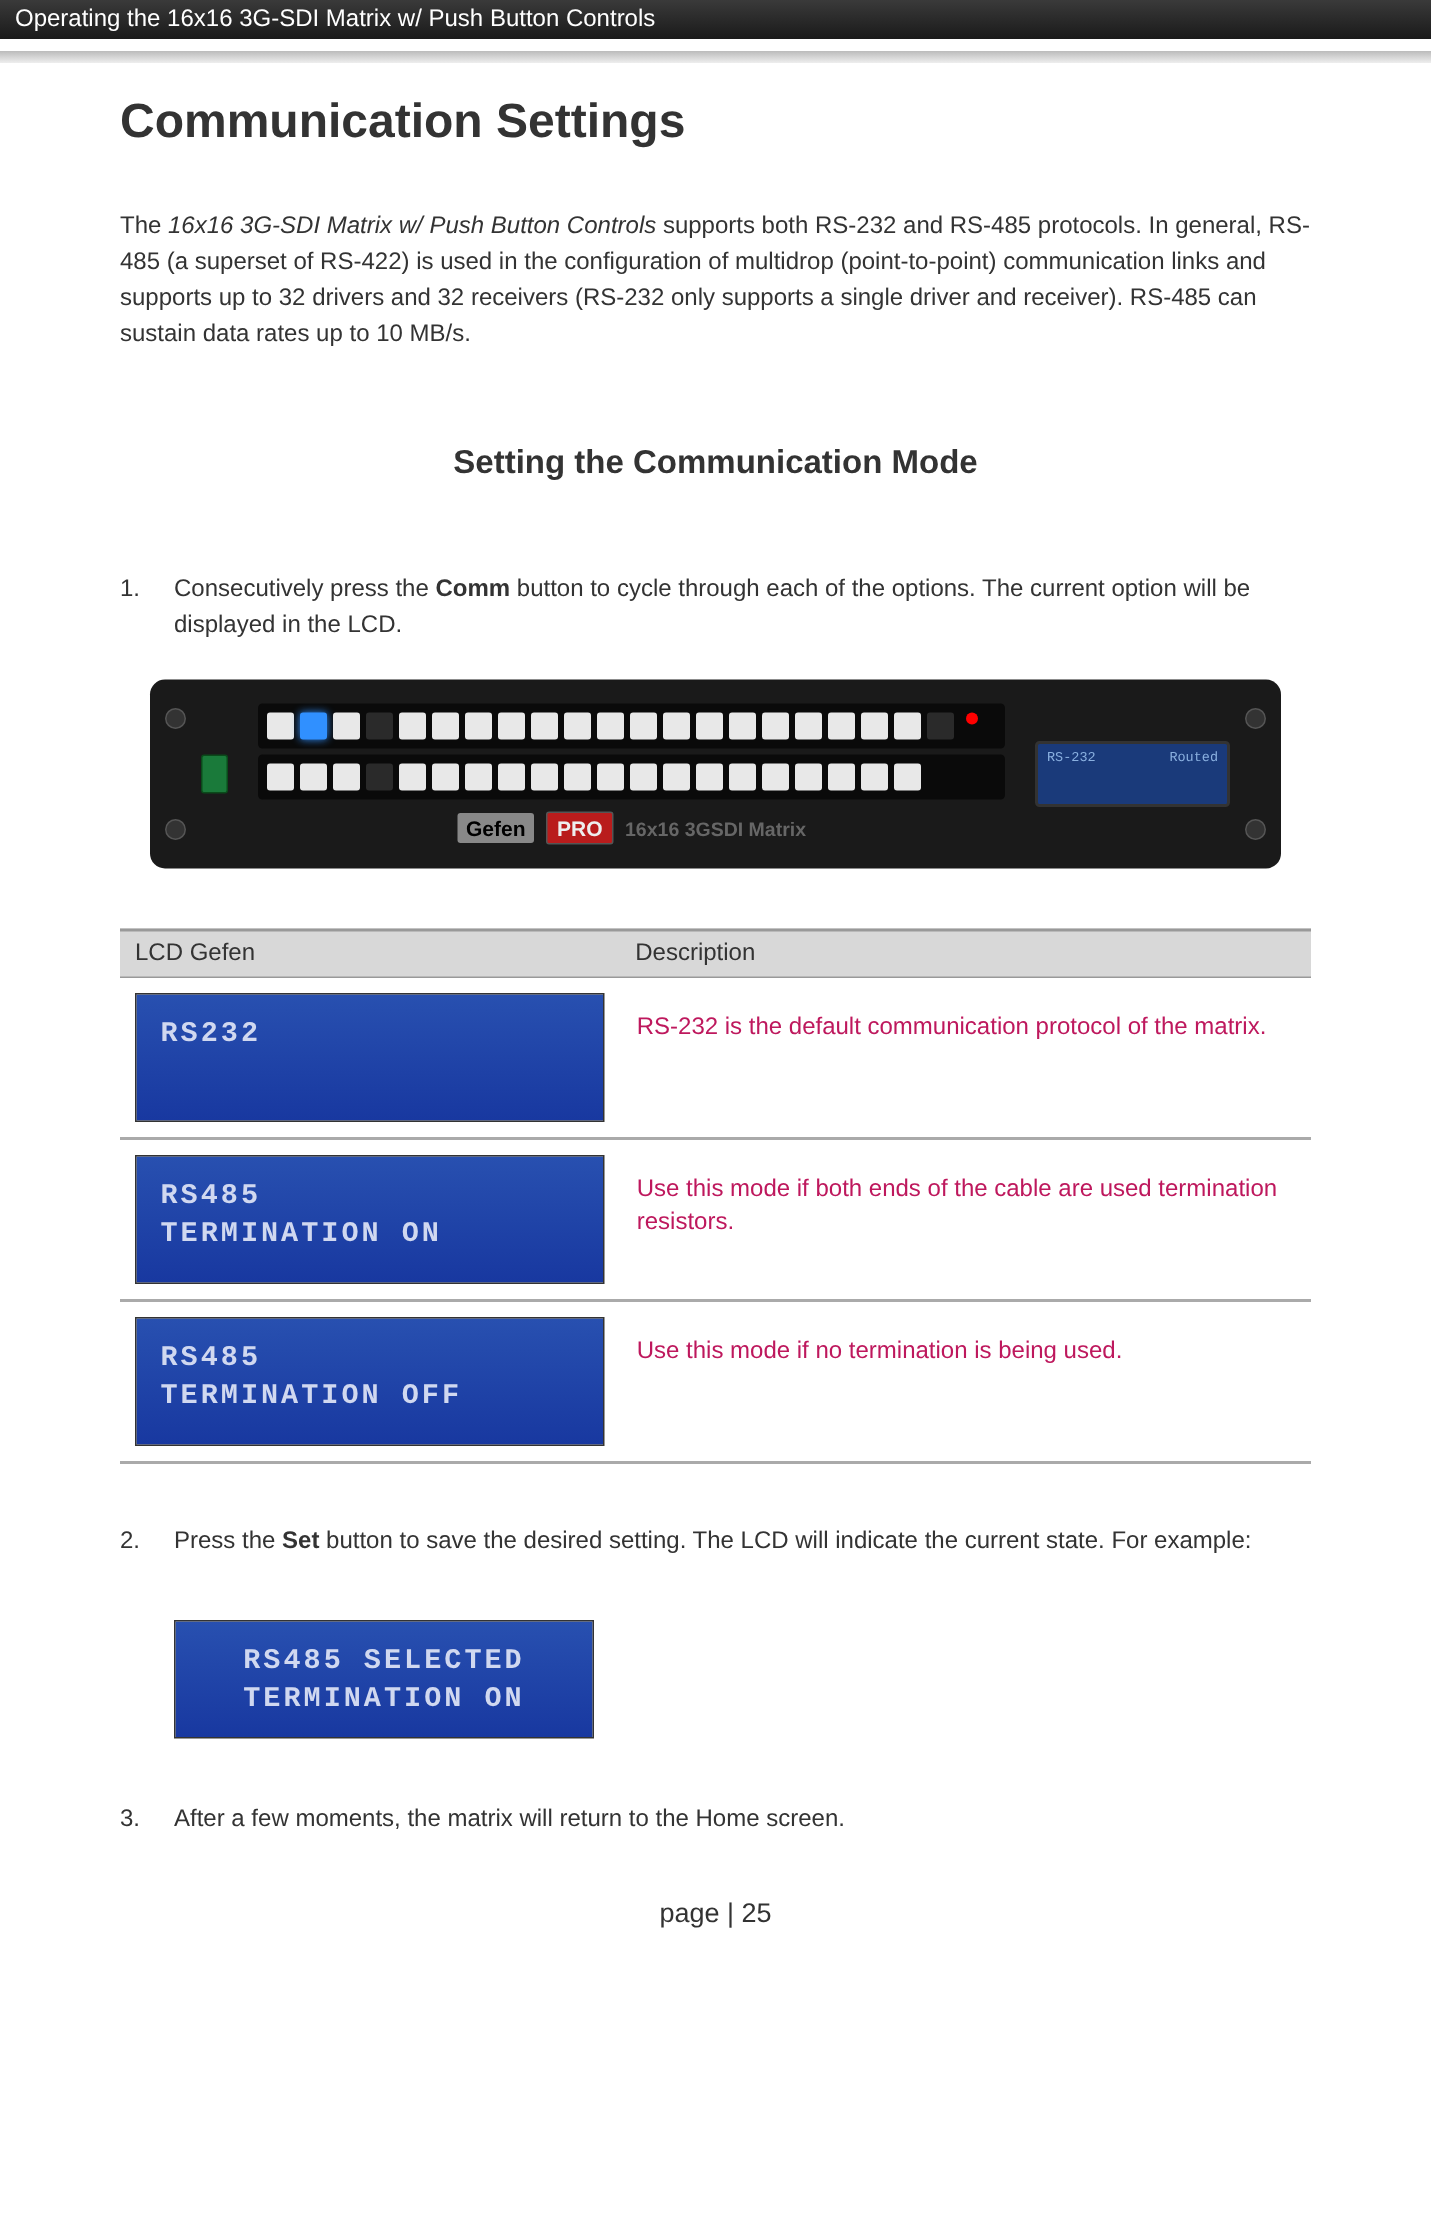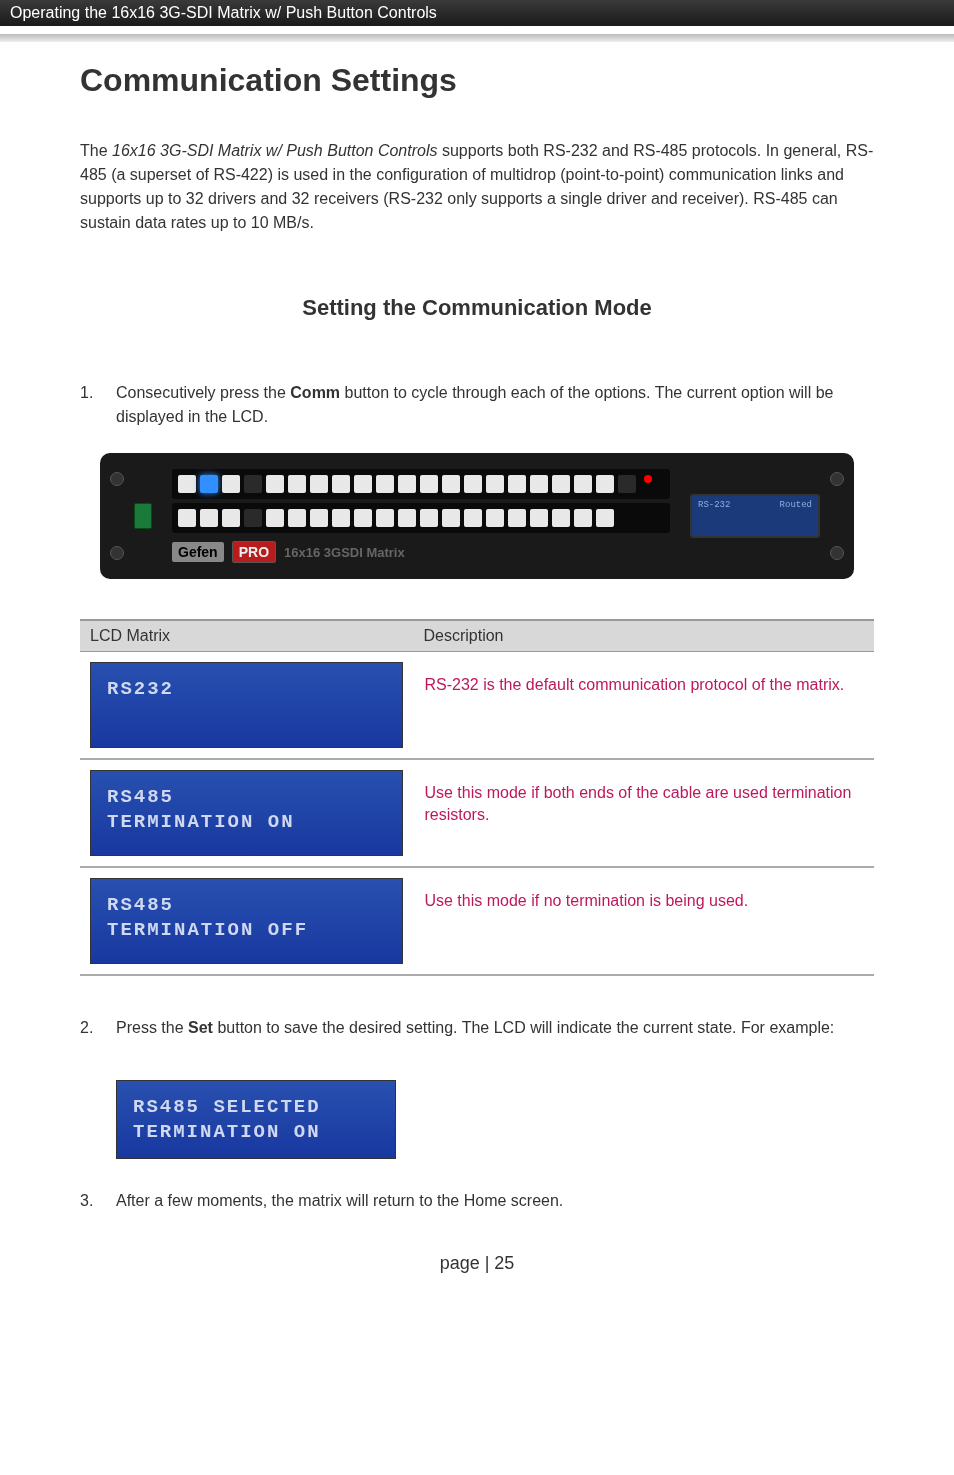--- a/index.html
+++ b/index.html
@@ -120,20 +120,21 @@
       height: 8px;
       background: #f00;
       border-radius: 50%;
       margin-left: 4px;
     }
     .brand-row {
       display: flex;
       align-items: center;
       gap: 8px;
       margin-top: 8px;
+      justify-content: center;
     }
     .brand-box {
       background: #888;
       color: #000;
       font-weight: bold;
       font-size: 14px;
       padding: 2px 6px;
       border-radius: 2px;
     }
     .brand-pro {
@@ -216,22 +217,23 @@
       background: linear-gradient(to bottom, #2850b0, #1838a0);
       border: 1px solid #333;
       padding: 14px 16px;
       color: #d0d8f0;
       font-family: 'Courier New', monospace;
       font-size: 19px;
       font-weight: bold;
       letter-spacing: 2px;
       line-height: 1.3;
       display: inline-block;
-      margin: 16px 0 0 36px;
+      margin: 16px 0 12px 36px;
       min-width: 280px;
+      text-align: center;
     }
     .page-number {
       text-align: center;
       font-size: 18px;
       color: #333;
       margin-top: 40px;
     }
     .screws-col {
       display: flex;
       flex-direction: column;
@@ -328,21 +330,21 @@
       </div>
     </div>
     <div class="screws-col">
       <div class="device-screw"></div>
       <div class="device-screw"></div>
     </div>
   </div>
 
   <div class="table">
     <div class="table-header">
-      <div class="col-lcd">LCD Matrix</div>
+      <div class="col-lcd">LCD Gefen</div>
       <div class="col-desc">Description</div>
     </div>
     <div class="table-row">
       <div class="col-lcd">
         <div class="lcd-box">RS232</div>
       </div>
       <div class="col-desc">RS-232 is the default communication protocol of the matrix.</div>
     </div>
     <div class="table-row">
       <div class="col-lcd">

